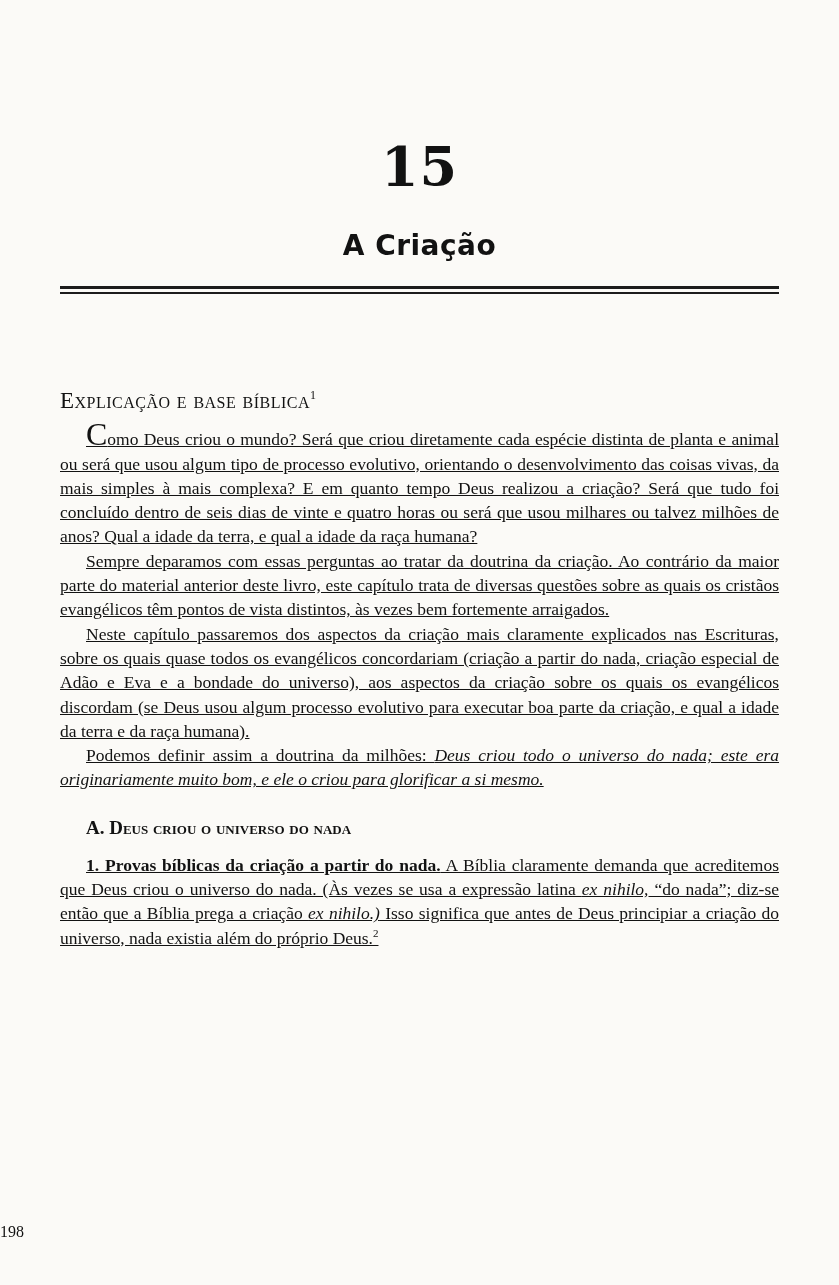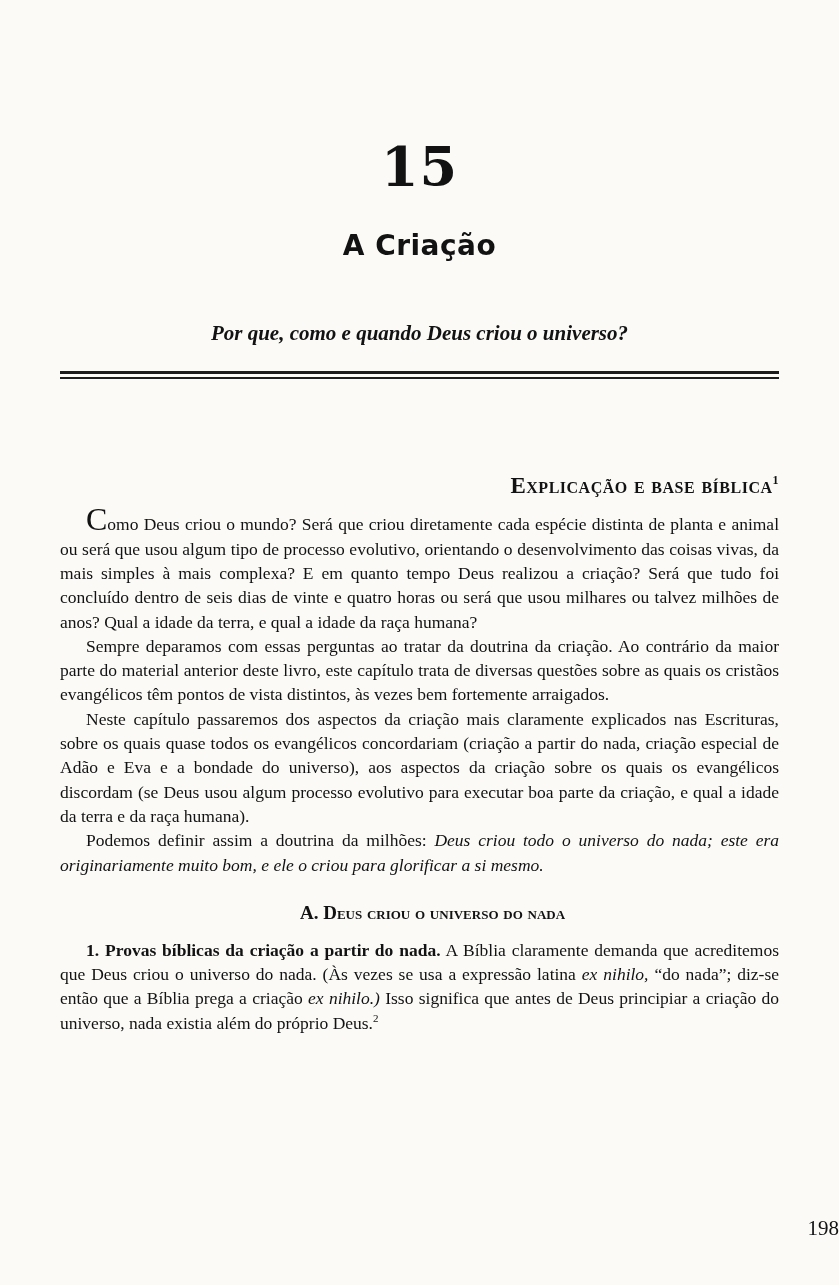--- a/index.html
+++ b/index.html
@@ -52,37 +52,38 @@
     height: 3px;
     background: #1c1c1c;
   }
   .rule-thin {
     height: 2px;
     background: #1c1c1c;
     margin-top: 3px;
   }
   .section-heading {
     margin: 94px 0 14px 0;
-    text-align: right;
-    font-weight: 700;
+    text-align: left;
+    font-weight: 400;
     font-size: 23px;
     font-variant: small-caps;
     letter-spacing: 0.5px;
     line-height: 1.1;
   }
   .section-heading sup {
     font-size: 12px;
     font-variant: normal;
   }
   p.body {
     margin: 0;
     font-size: 17.5px;
     line-height: 24.3px;
     text-align: justify;
     text-indent: 26px;
+    text-decoration: underline;
   }
   .dropcap {
     font-size: 32px;
     line-height: 0;
   }
   .italic {
     font-style: italic;
   }
   .bold-lead {
     font-weight: 700;
@@ -91,41 +92,39 @@
     font-size: 11px;
     line-height: 0;
   }
   .section-a {
     margin: 26px 0 14px 0;
     font-size: 19px;
     font-weight: 700;
     font-variant: small-caps;
     text-indent: 26px;
     line-height: 1.1;
-    text-align: center;
   }
   .page-number {
     position: absolute;
     bottom: 44px;
     left: 0;
     width: 100%;
-    text-align: right;
-    font-size: 21px;
+    text-align: left;
+    font-size: 16px;
   }
 </style>
 </head>
 <body>
 
 <div class="content">
 
   <div class="chapter-number">15</div>
 
   <h1 class="chapter-title">A Criação</h1>
 
-  <p class="subtitle">Por que, como e quando Deus criou o universo?</p>
 
   <div class="double-rule">
     <div class="rule-thick"></div>
     <div class="rule-thin"></div>
   </div>
 
   <h2 class="section-heading"><span>Explicação e base bíblica</span><sup>1</sup></h2>
 
   <p class="body"><span class="dropcap">C</span><span>omo Deus criou o mundo? Será que criou diretamente cada espécie distinta de planta e animal ou será que usou algum tipo de processo evolutivo, orientando o desenvolvimento das coisas vivas, da mais simples à mais complexa? E em quanto tempo Deus realizou a criação? Será que tudo foi concluído dentro de seis dias de vinte e quatro horas ou será que usou milhares ou talvez milhões de anos? Qual a idade da terra, e qual a idade da raça humana?</span></p>
 

